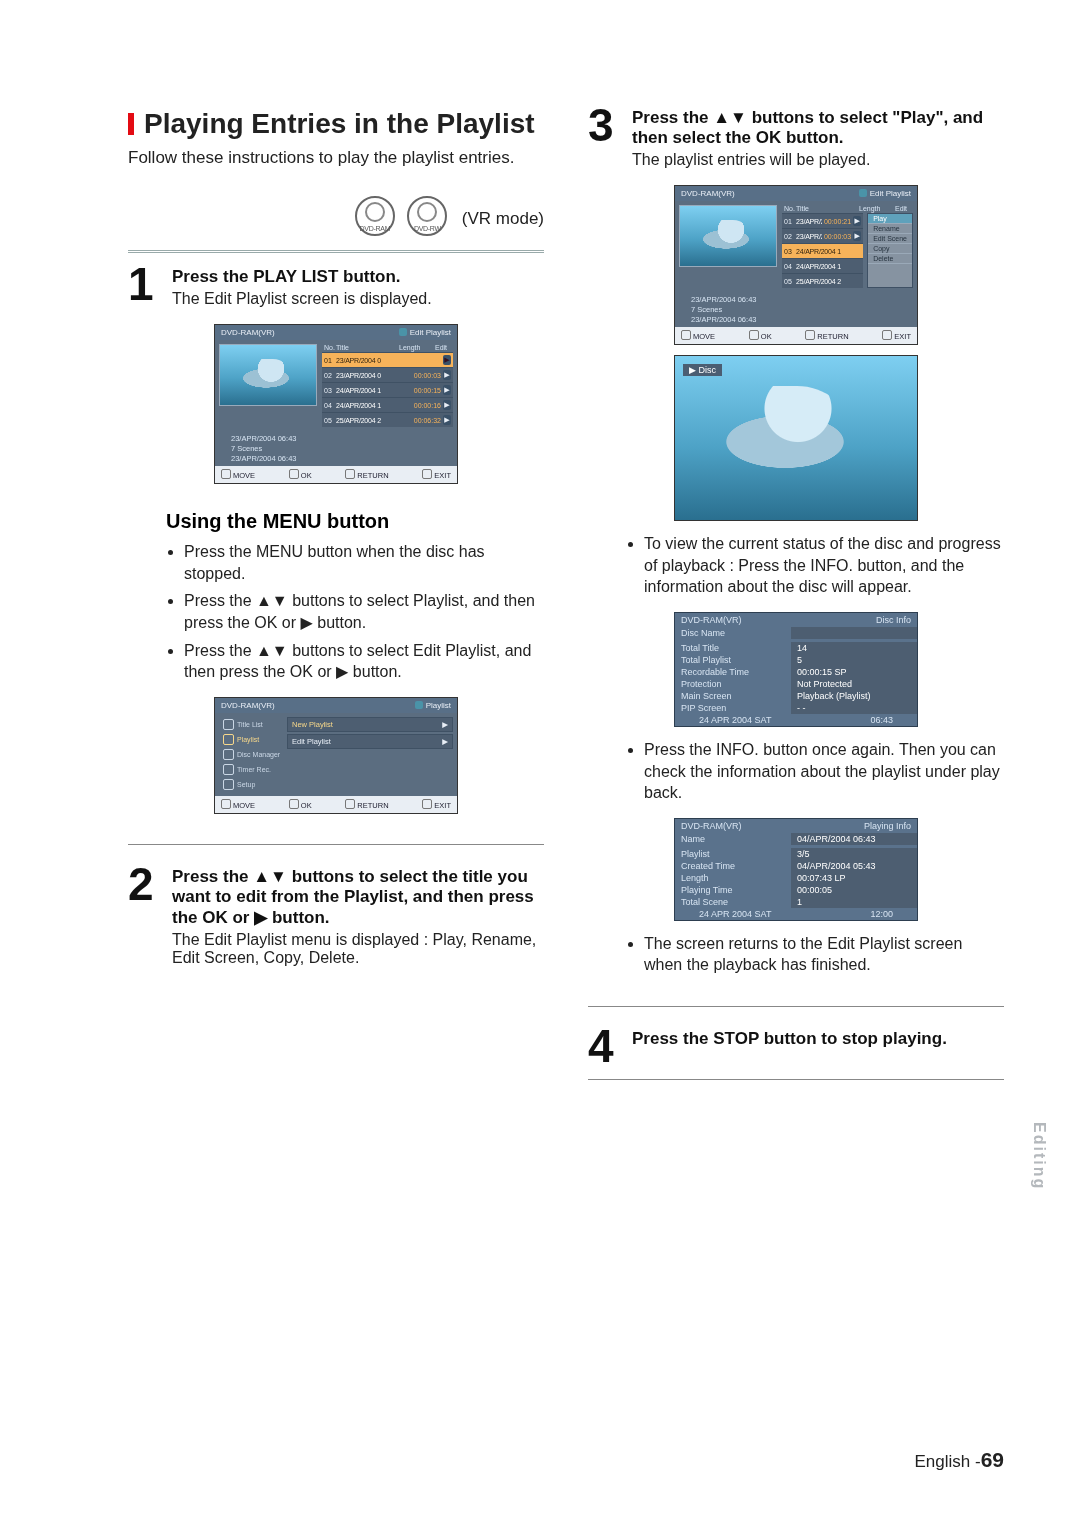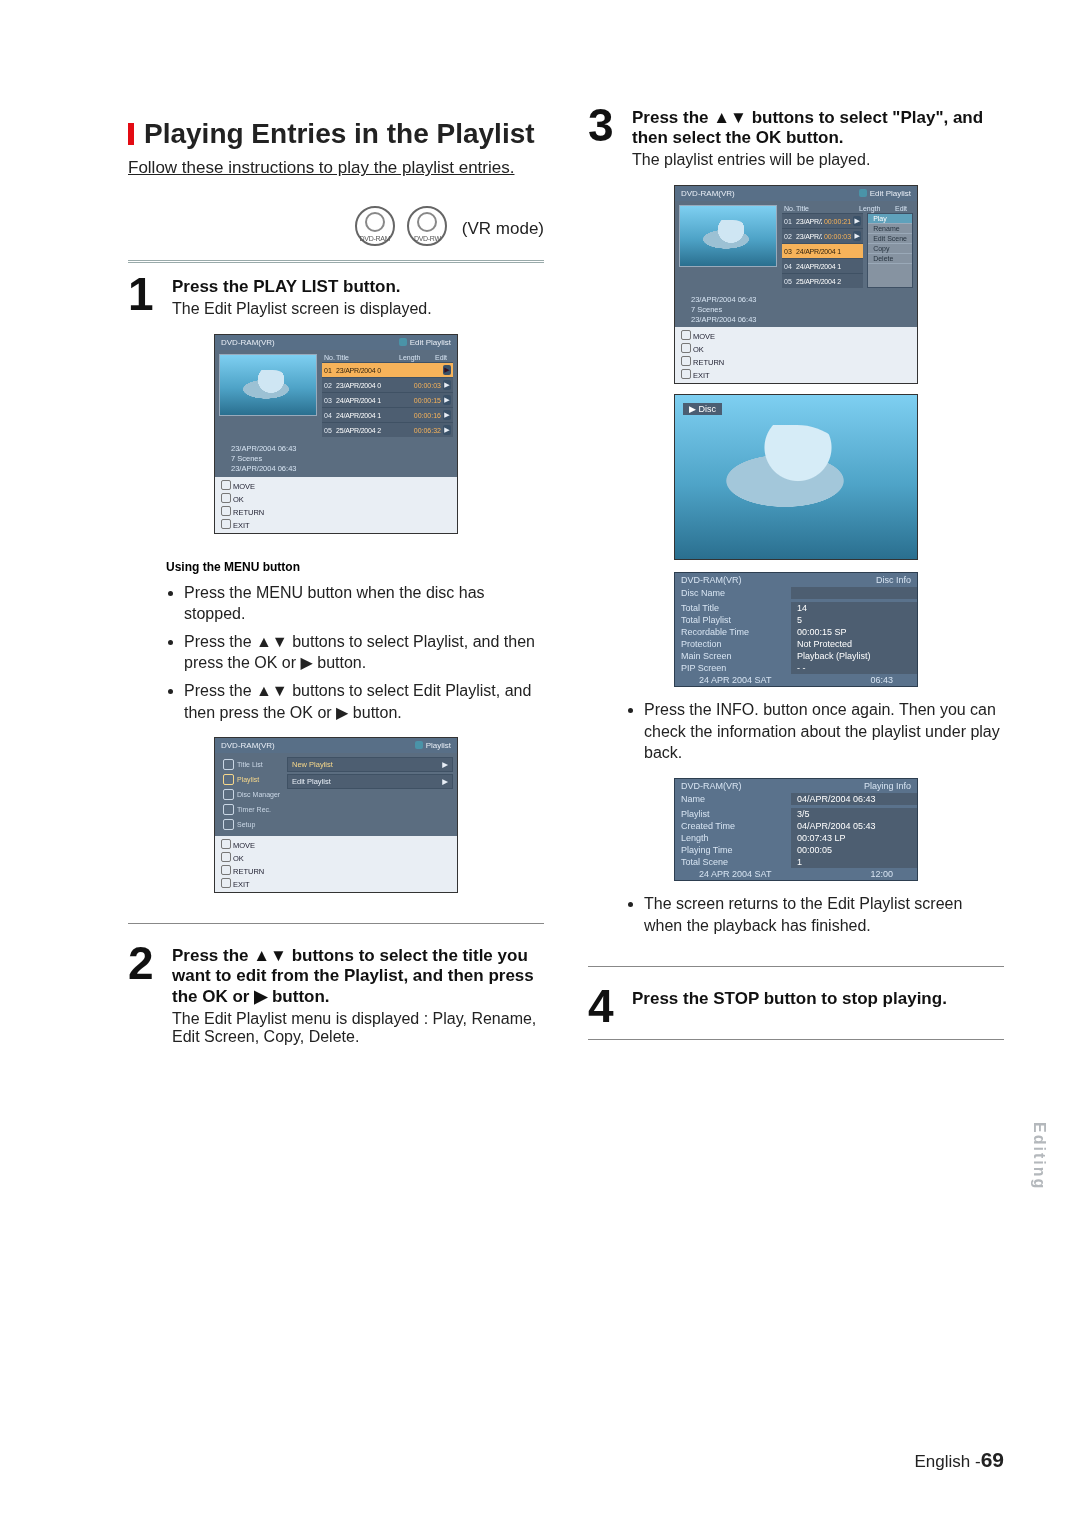--- a/index.html
+++ b/index.html
@@ -5,56 +5,56 @@
   @page { size: 1080px 1526px; margin:0; }
   html,body{margin:0;padding:0;background:#fff;}
   body{
     width:1080px;height:1526px;
     font-family:"Helvetica Neue",Helvetica,Arial,sans-serif;
     color:#000;
     position:relative;
     box-sizing:border-box;
     padding:108px 76px 0 128px;
   }
-  .page{display:flex;gap:44px;align-items:flex-end;}
+  .page{display:flex;gap:44px;}
   .col{flex:1;min-width:0;}
   h2.section-title{margin:0 0 8px 0;font-size:28px;font-weight:700;color:#222;}
   .red-bar::before{content:"";display:inline-block;width:6px;height:22px;background:#e30b13;margin-right:10px;vertical-align:-2px;}
-  .intro{font-size:17px;color:#222;margin:0 0 24px 0;text-decoration:underline;}
+  .intro{font-size:17px;color:#222;margin:0 0 24px 0;}
   .mode-row{padding:4px 0 10px 0;text-align:right;border-bottom:3px double #9aa;margin-bottom:14px;}
   .disc-badge{display:inline-flex;align-items:center;justify-content:center;width:36px;height:36px;border:2px solid #666;border-radius:50%;font-size:8px;color:#555;margin:0 4px;position:relative;}
   .disc-badge::before{content:"";position:absolute;width:16px;height:16px;border:2px solid #888;border-radius:50%;top:4px;}
   .disc-badge span{position:absolute;bottom:2px;font-size:7px;letter-spacing:-0.3px;}
   .mode-label{font-size:17px;vertical-align:12px;margin-left:6px;color:#222;}
   .step{position:relative;padding-left:44px;margin-bottom:16px;}
   .step .num{position:absolute;left:0;top:-6px;font-size:46px;font-weight:700;color:#111;line-height:1;}
   .step .lead{font-weight:700;font-size:17px;color:#111;}
   .step .sub{font-size:16px;color:#222;margin-top:3px;}
-  h4.sh{font-size:12px;font-weight:700;margin:26px 0 8px 38px;}
+  h4.sh{font-size:20px;font-weight:700;margin:26px 0 8px 38px;}
   ul.bul{margin:0 0 14px 56px;padding:0;}
   ul.bul li{font-size:16px;line-height:1.35;color:#222;list-style:disc;margin-bottom:6px;}
   .hr{border:none;border-top:1px solid #888;margin:30px 0 22px 0;}
   
   .shot{width:242px;margin:14px auto 10px;background:#5b6d80;border:1px solid #333;font-size:8px;color:#e8eef6;}
   .shot .hdr{display:flex;justify-content:space-between;padding:3px 6px;background:#586f87;font-size:8px;}
   .shot .hdr .right b{background:#4a93a8;border-radius:2px;display:inline-block;width:8px;height:8px;vertical-align:-1px;margin-right:3px;}
   .shot .body{display:flex;padding:4px;align-items:flex-start;}
   .thumb{width:96px;height:60px;background:linear-gradient(#7ecff1,#4ea3c7 55%, #2a6f8f);border:1px solid #9ab;margin-right:5px;flex:0 0 auto;position:relative;}
   .thumb .dolphin{position:absolute;left:22%;top:24%;width:50px;height:32px;background:radial-gradient(circle at 60% 30%, #cfe6f3 0 35%, transparent 36%), radial-gradient(ellipse 70% 45% at 50% 60%, #9cc1d4 0 65%, transparent 66%);border-radius:40%/55%;}
   .tbl-side{flex:1;min-width:0;}
   .trow{display:flex;align-items:center;background:#4d5e71;border-top:1px solid #3f5164;padding:1px 2px;font-size:7px;height:12px;}
   .trow .idx{width:12px;color:#e8eef6;}
   .trow .ttl{flex:1;color:#fff;letter-spacing:-0.2px;white-space:nowrap;overflow:hidden;}
   .trow .len{color:#f7b35a;margin:0 2px;white-space:nowrap;}
   .trow .arr{width:8px;background:#3a5168;border-radius:2px;text-align:center;line-height:10px;}
   .trow.sel{background:#f7b35a;color:#312;}
   .trow.sel .idx,.trow.sel .ttl{color:#2a1f0e;}
   .meta{padding:3px 6px;font-size:7.5px;line-height:1.3;color:#d7e4f2;}
   .meta div::before{content:"";display:inline-block;width:7px;height:7px;margin-right:3px;}
-  .botbar{display:flex;gap:2px;justify-content:space-between;background:#e9eef4;color:#223;padding:3px 6px;font-size:7.5px;flex-direction:column;}
+  .botbar{display:flex;gap:2px;justify-content:space-between;background:#e9eef4;color:#223;padding:3px 6px;font-size:7.5px;}
   .botbar span::before{content:"";display:inline-block;width:8px;height:8px;border:1px solid #777;border-radius:2px;margin-right:2px;vertical-align:-1px;}
   
   .menu-body{display:flex;padding:4px;font-size:8px;}
   .menu-left{width:68px;}
   .menu-left div{padding:2px 4px;color:#cad7e5;font-size:7px;display:flex;align-items:center;gap:3px;}
   .menu-left div .mi-icon{width:9px;height:9px;border:1px solid #cad7e5;border-radius:2px;flex:0 0 auto;}
   .menu-left .hl{color:#f7d88b;}
   .menu-left .hl .mi-icon{border-color:#f7d88b;}
   .menu-right{flex:1;}
   .menu-right div{background:#4d5e71;border:1px solid #3f5164;padding:2px 4px;font-size:7.5px;display:flex;justify-content:space-between;margin-bottom:2px;}
@@ -306,20 +306,23 @@
         <span>OK</span>
         <span>RETURN</span>
         <span>EXIT</span>
       </div>
     </div>
 
     <div class="shot-play">
       <div class="tag">▶ Disc</div>
     </div>
 
+    <ul class="bul">
+        <li>To view the current status of the disc and progress of playback : Press the INFO. button, and the information about the disc will appear.</li>
+      </ul>
 
     <div class="info">
       <div class="ih">
           <span>DVD-RAM(VR)</span>
           <span>Disc Info</span>
         </div>
       <div class="row">
           <div class="k">Disc Name</div>
           <div class="v"></div>
         </div>

